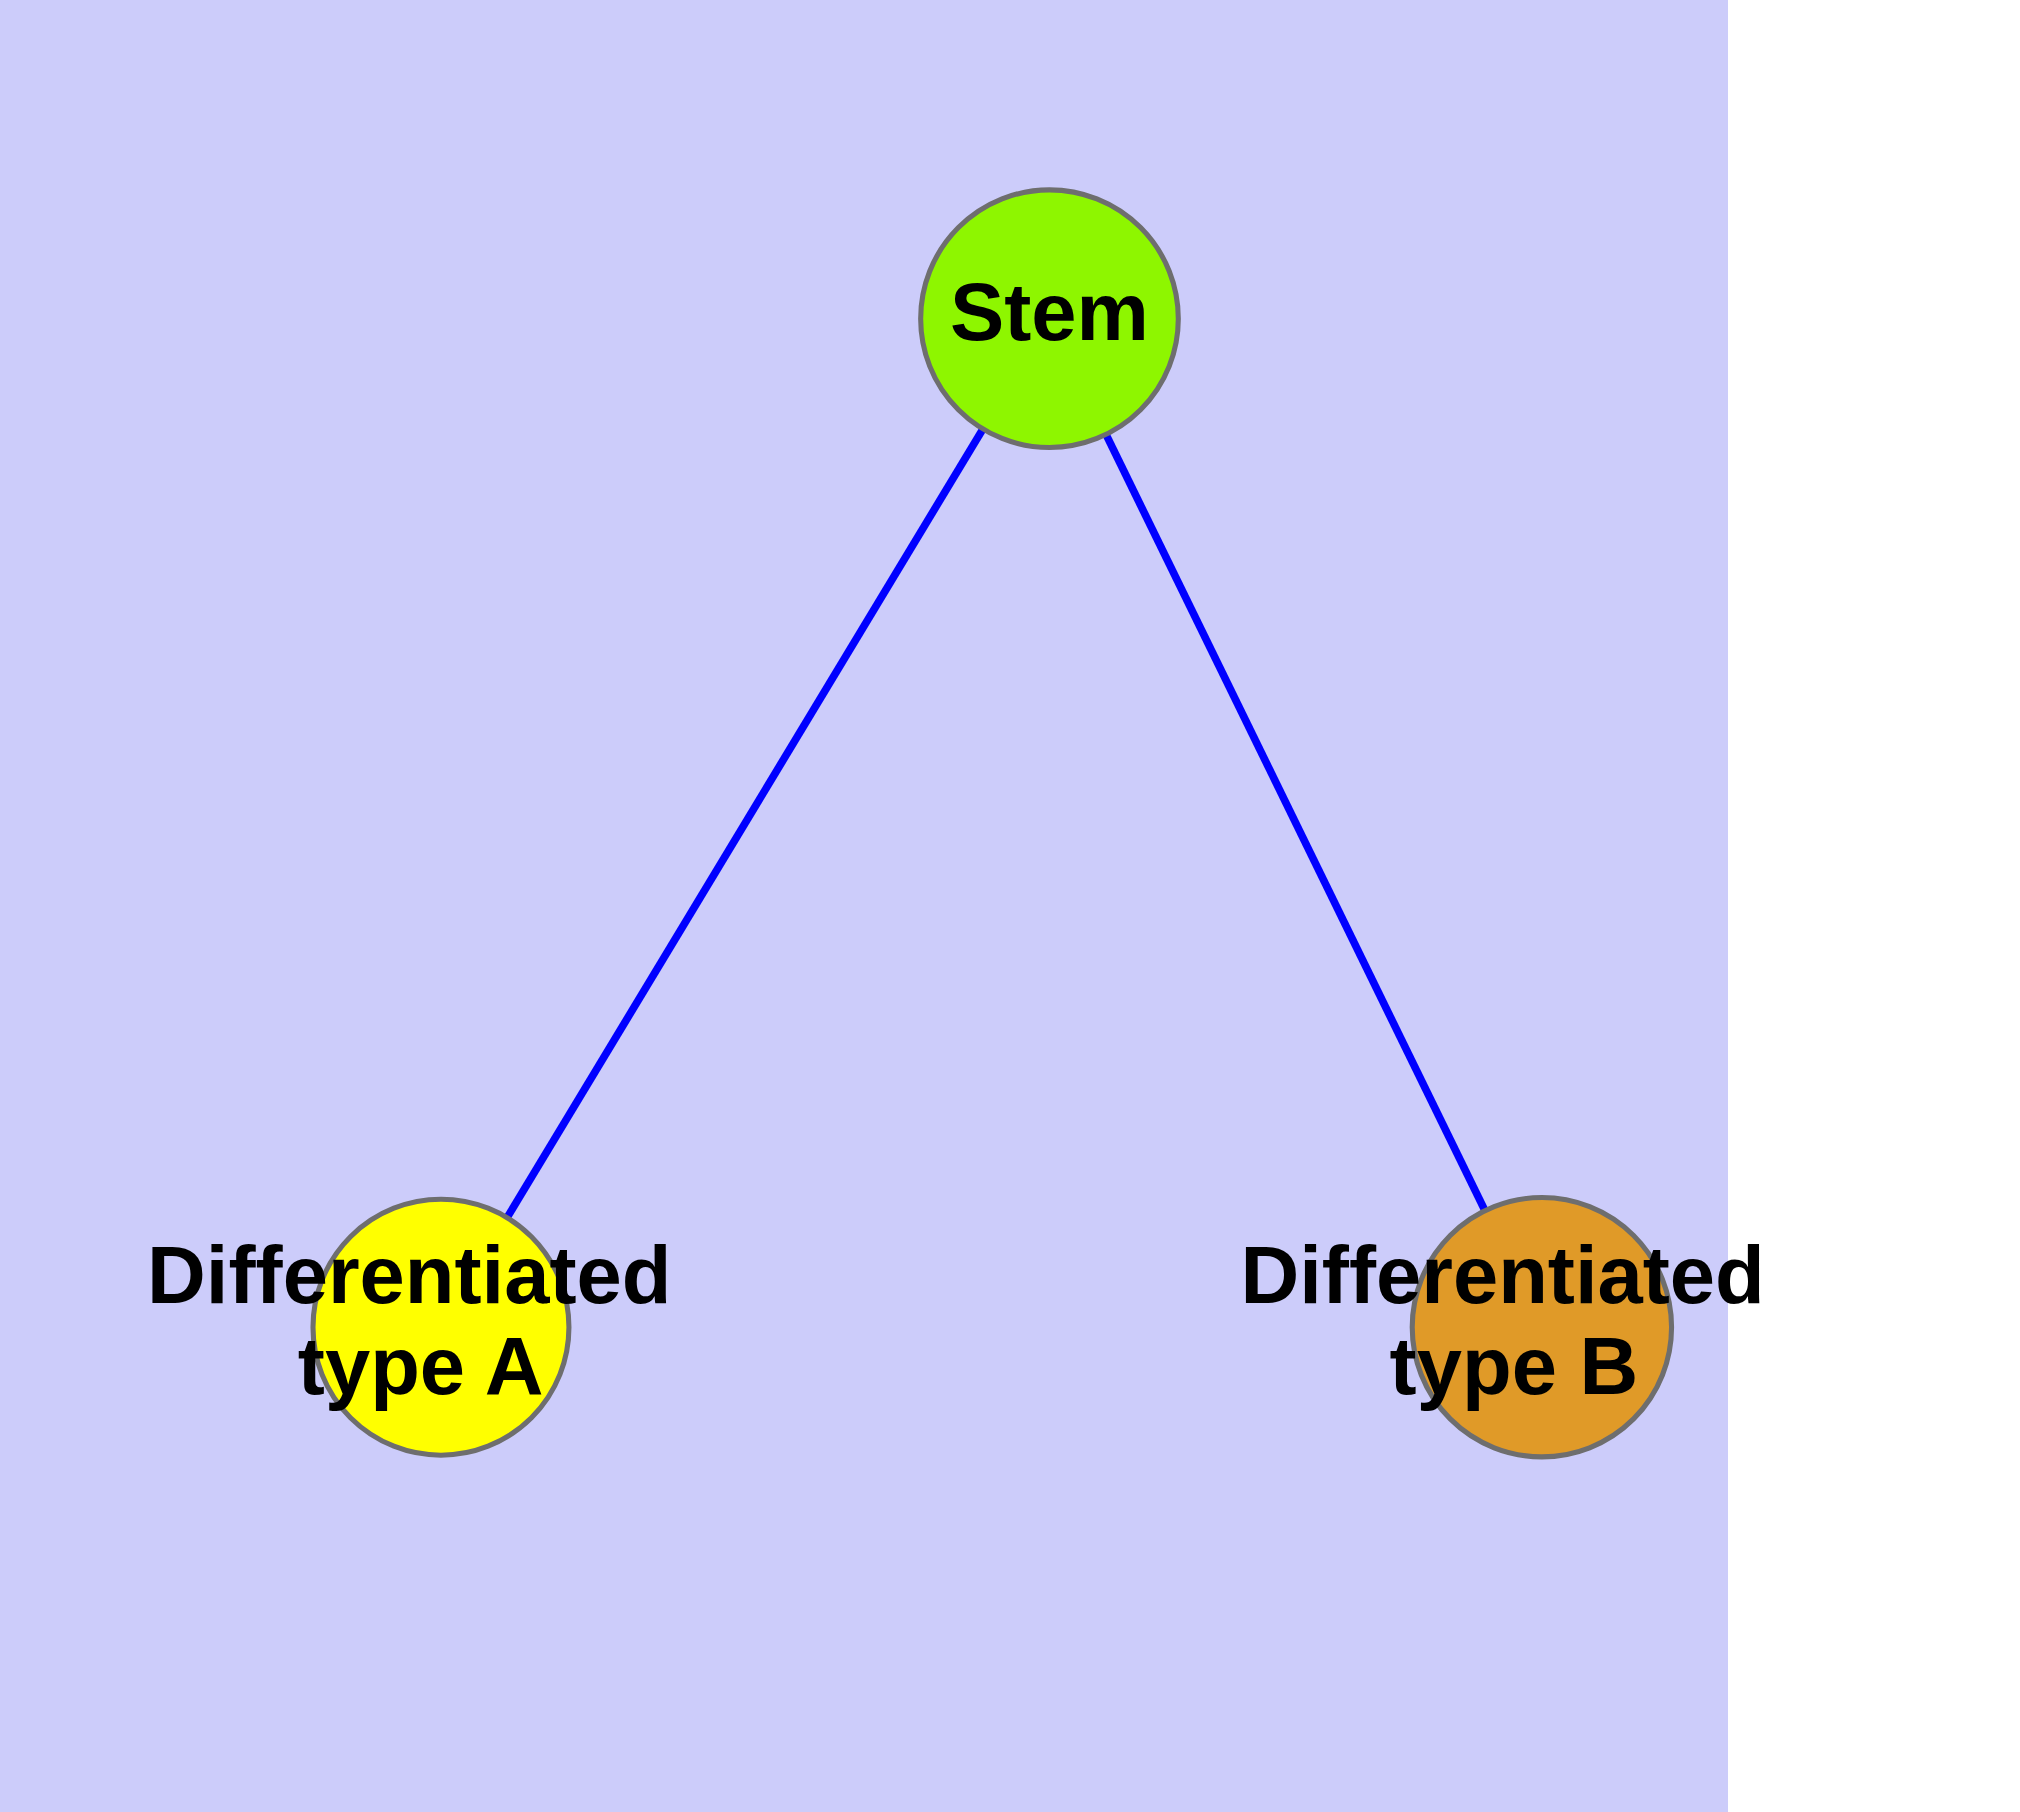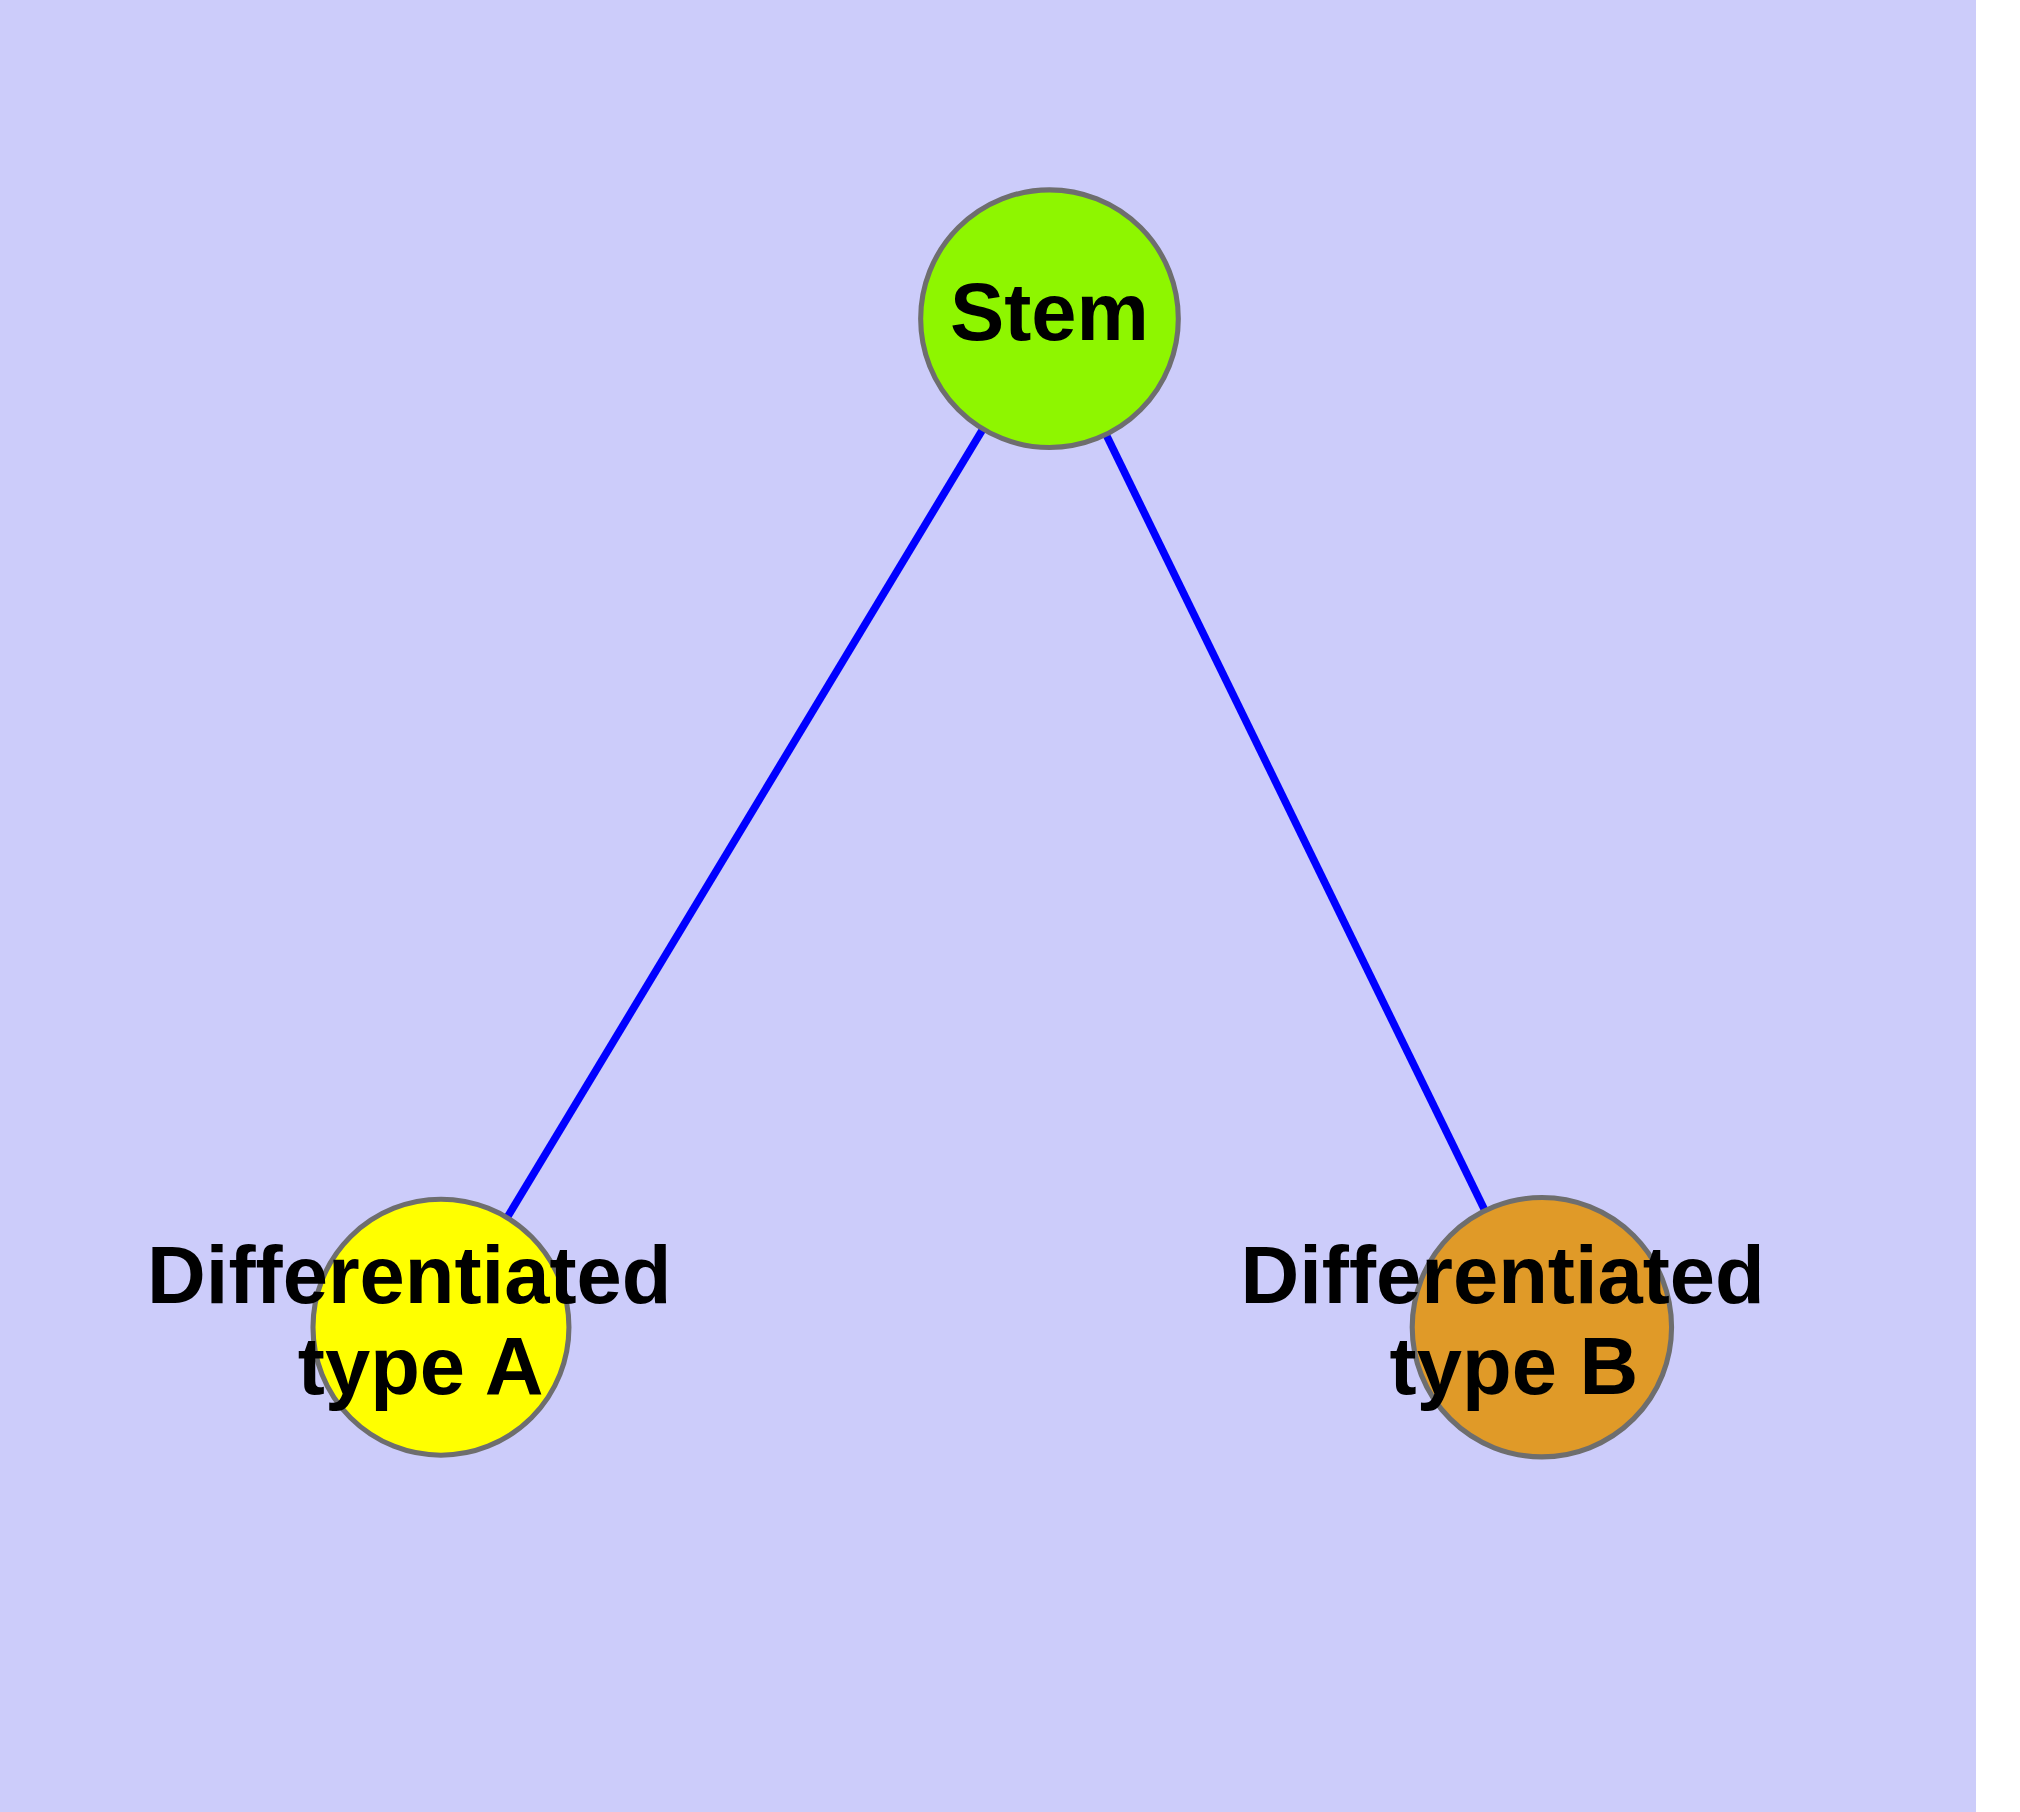--- a/index.html
+++ b/index.html
@@ -8,21 +8,21 @@
     background: #ffffff;
   }
   body {
     width: 2021px;
     height: 1812px;
     overflow: hidden;
     font-family: "Liberation Sans", sans-serif;
   }
   #canvas {
     position: relative;
-    width: 1976px;
+    width: 1728px;
     height: 1812px;
     background: #ccccfa;
   }
   #graph-svg {
     position: absolute;
     top: 0;
     left: 0;
     width: 2021px;
     height: 1812px;
     display: block;

